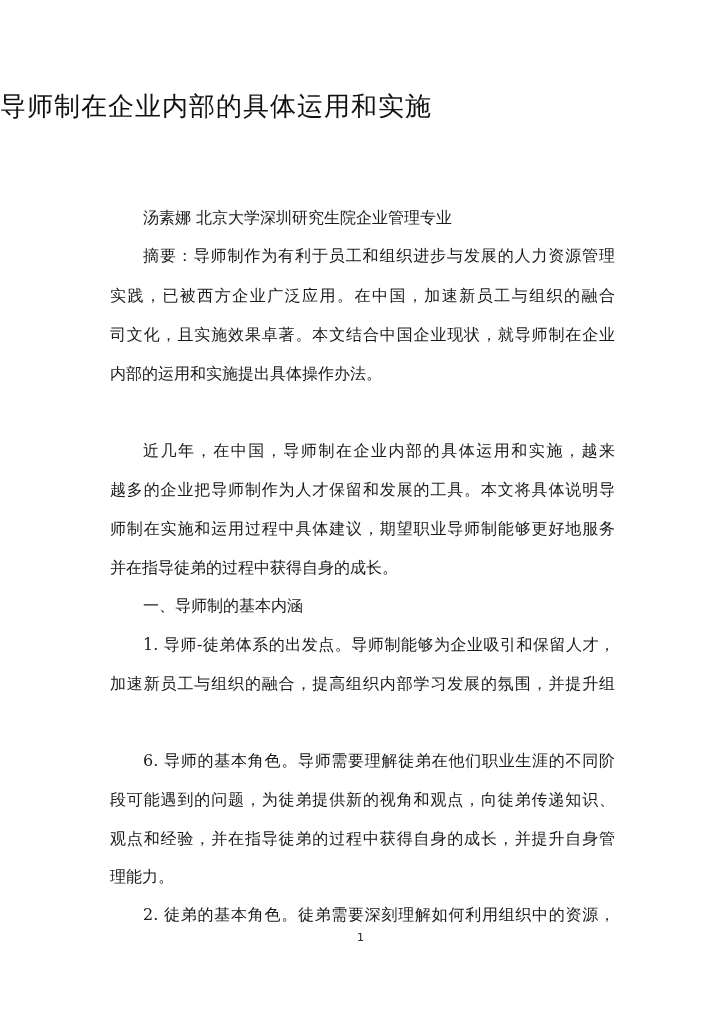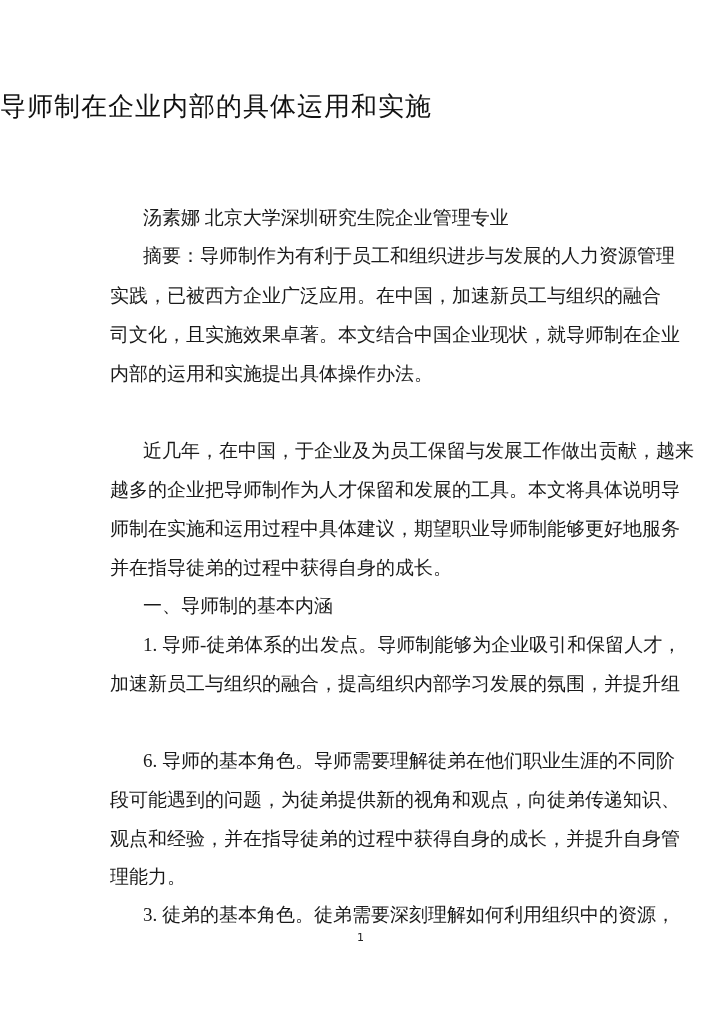--- a/index.html
+++ b/index.html
@@ -30,27 +30,26 @@
       font-size: 26px;
       line-height: 36px;
       letter-spacing: 1px;
       color: #111;
       font-weight: normal;
     }
     .line {
       position: absolute;
       left: 110px;
       width: 505px;
-      font-size: 19px;
+      font-size: 16px;
       line-height: 22px;
       white-space: nowrap;
       color: #1a1a1a;
       text-align: justify;
       text-align-last: justify;
-      font-family: Liberation Serif, serif;
     }
     .line.indent { left: 143px; width: 472px; }
     .line.last { text-align-last: left; }
     .page-number {
       position: absolute;
       left: 0;
       width: 721px;
       top: 931px;
       text-align: center;
       font-size: 11px;
@@ -66,31 +65,31 @@
   <div class="title">导师制在企业内部的具体运用和实施</div>
 
   <div class="line indent last" style="top:207px">汤素娜 北京大学深圳研究生院企业管理专业</div>
 
   <div class="line indent" style="top:245px">摘要：导师制作为有利于员工和组织进步与发展的人力资源管理</div>
   <div class="line" style="top:285px">实践，已被西方企业广泛应用。在中国，加速新员工与组织的融合</div>
   <div class="line" style="top:324px">司文化，且实施效果卓著。本文结合中国企业现状，就导师制在企业</div>
   <div class="line last" style="top:363px">内部的运用和实施提出具体操作办法。</div>
 
 
-  <div class="line indent" style="top:440px">近几年，在中国，于企业及为员工保留与发展工作做出贡献，越来</div>
+  <div class="line indent" style="top:440px">近几年，在中国，导师制在企业内部的具体运用和实施，越来</div>
   <div class="line" style="top:479px">越多的企业把导师制作为人才保留和发展的工具。本文将具体说明导</div>
   <div class="line" style="top:518px">师制在实施和运用过程中具体建议，期望职业导师制能够更好地服务</div>
   <div class="line last" style="top:557px">并在指导徒弟的过程中获得自身的成长。</div>
 
   <div class="line indent last" style="top:595px">一、导师制的基本内涵</div>
 
   <div class="line indent" style="top:634px">1. 导师-徒弟体系的出发点。导师制能够为企业吸引和保留人才，</div>
   <div class="line" style="top:673px">加速新员工与组织的融合，提高组织内部学习发展的氛围，并提升组</div>
 
   <div class="line indent" style="top:750px">6. 导师的基本角色。导师需要理解徒弟在他们职业生涯的不同阶</div>
   <div class="line" style="top:789px">段可能遇到的问题，为徒弟提供新的视角和观点，向徒弟传递知识、</div>
   <div class="line" style="top:828px">观点和经验，并在指导徒弟的过程中获得自身的成长，并提升自身管</div>
   <div class="line last" style="top:866px">理能力。</div>
 
-  <div class="line indent" style="top:904px">3. 徒弟的基本角色。徒弟需要深刻理解如何利用组织中的资源，</div>
+  <div class="line indent" style="top:904px">2. 徒弟的基本角色。徒弟需要深刻理解如何利用组织中的资源，</div>
 
   <div class="page-number">1</div>
 </div>
 
 </body></html>

